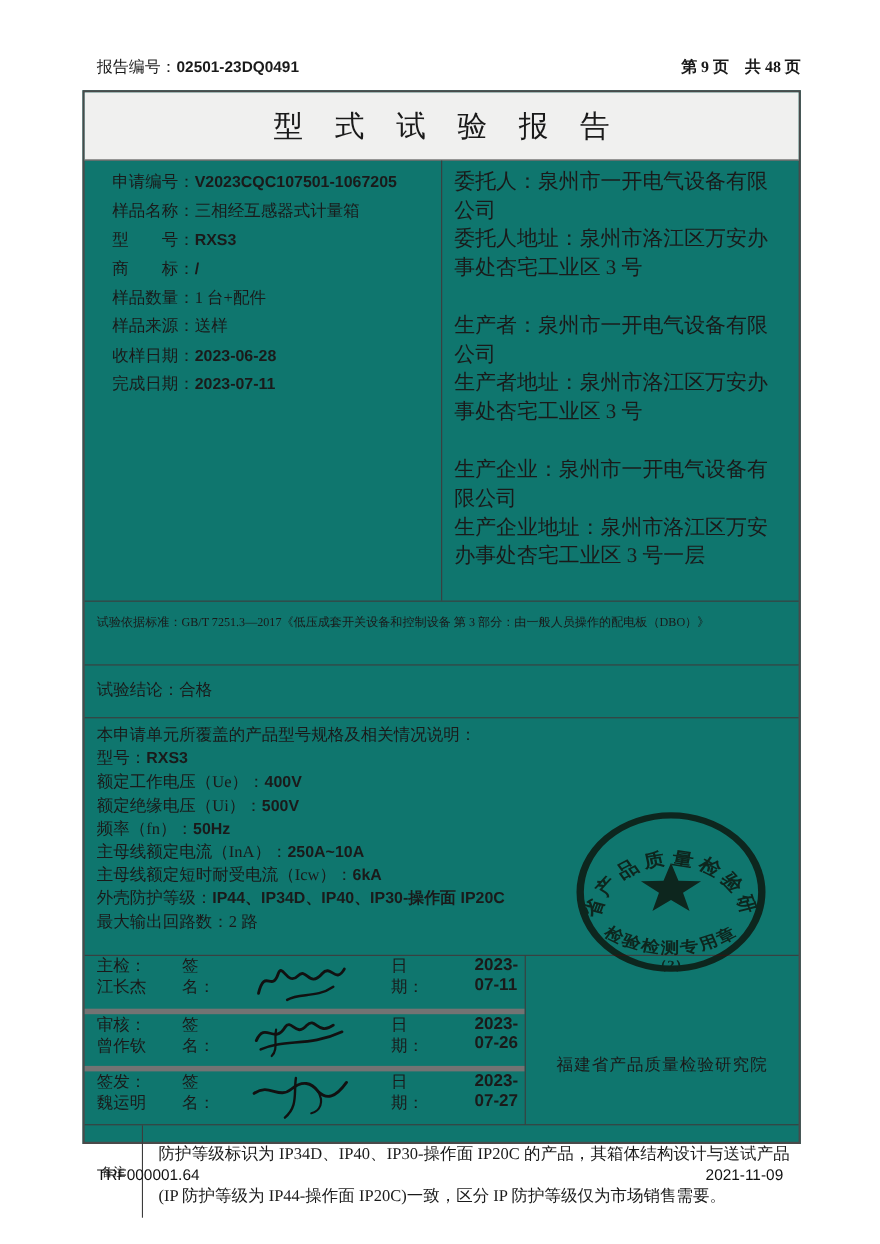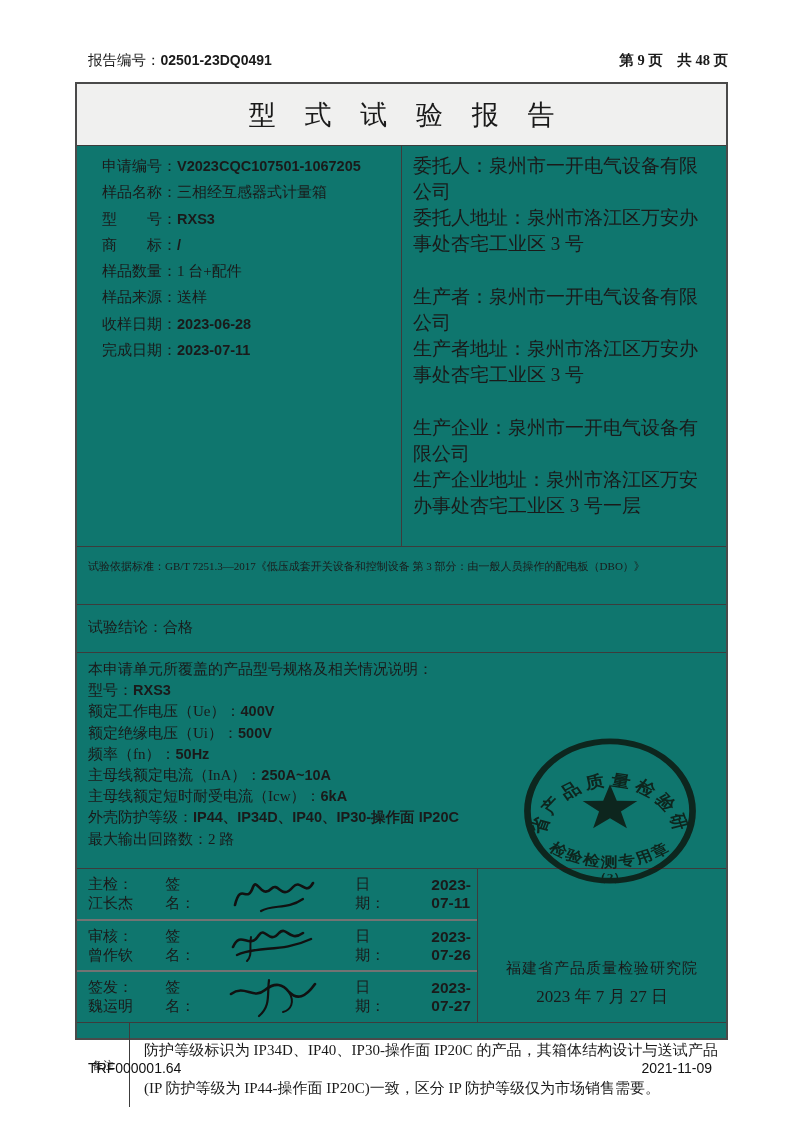--- a/index.html
+++ b/index.html
@@ -33,22 +33,22 @@
   .label { font-weight:500;text-align:center; }
   .v-latin { font-family:"Liberation Sans","DejaVu Sans",sans-serif; font-weight:700; font-size:14.5px; }
   .v-cn { font-weight:500; }
   .row-standard { flex:0 0 58px; border-bottom:1.5px solid #3c3c3c; padding:7px 12px 0 11px; font-size:11px; line-height:25px; }
   .row-conclusion { flex:0 0 48px; border-bottom:1.5px solid #3c3c3c; padding:13px 12px 0 11px; font-size:15px; }
   .row-specs { flex:0 0 216px; border-bottom:1.5px solid #3c3c3c; padding:6px 12px 16px 11px; font-size:15px; }
   .row-specs div { line-height:21.2px; }
   
   .row-sign { flex:0 0 154px; display:flex; border-bottom:1.5px solid #3c3c3c; }
   .sign-left { width:400px; display:flex; flex-direction:column; }
-  .sign-row { flex:1 1 0; display:flex; align-items:center; padding:0 6px 0 11px; font-size:15px; position:relative;gap:32px; }
-  .sign-row + .sign-row { border-top:2px solid #737373; }
+  .sign-row { flex:1 1 0; display:flex; padding:0 6px 0 11px; font-size:15px; position:relative;gap:32px; }
+  .sign-row + .sign-row { border-top:5px solid #737373; }
   .sign-role { width:118px; }
   .sign-label { width:48px; }
   .sig-script { width:92px; height:46px; margin:0 2px 0 0; flex:0 0 92px; }
   .date-label { margin-left:2px; }
   .date-val { font-family:"Liberation Sans","DejaVu Sans",sans-serif; font-weight:700; font-size:15.5px; margin-left:14px; }
   .sign-right { flex:1; border-left:1.5px solid #3c3c3c; position:relative; text-align:center; }
   .stamp-institute { margin-top:90px; font-size:15px; letter-spacing:1px; }
   .stamp-date { margin-top:7px; font-size:17px; }
   
   .row-remark { flex:1 1 auto; display:flex; }
@@ -156,21 +156,20 @@
             <path d="M42,6 C40,20 44,32 32,42" fill="none" stroke="#111" stroke-width="2.2" stroke-linecap="round"></path>
             <path d="M62,18 C68,28 64,36 56,38" fill="none" stroke="#111" stroke-width="2" stroke-linecap="round"></path>
           </svg>
           <span class="date-label">日期：</span>
           <span class="date-val">2023-07-27</span>
         </div>
 
       </div>
       <div class="sign-right">
         <div class="stamp-institute">福建省产品质量检验研究院</div>
-        <div class="stamp-date">2023 年 7 月 27 日</div>
       </div>
     </div>
 
     <div class="row-remark">
       <div class="remark-label">备注</div>
       <div class="remark-content">防护等级标识为 IP34D、IP40、IP30-操作面 IP20C 的产品，其箱体结构设计与送试产品(IP 防护等级为 IP44-操作面 IP20C)一致，区分 IP 防护等级仅为市场销售需要。</div>
     </div>
 
   </div>
 

